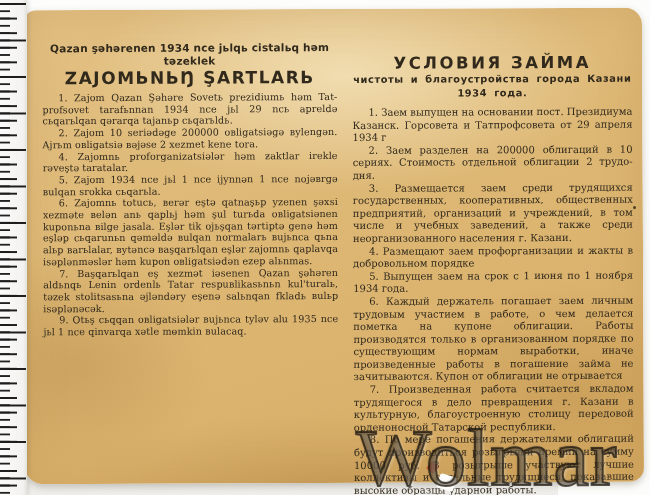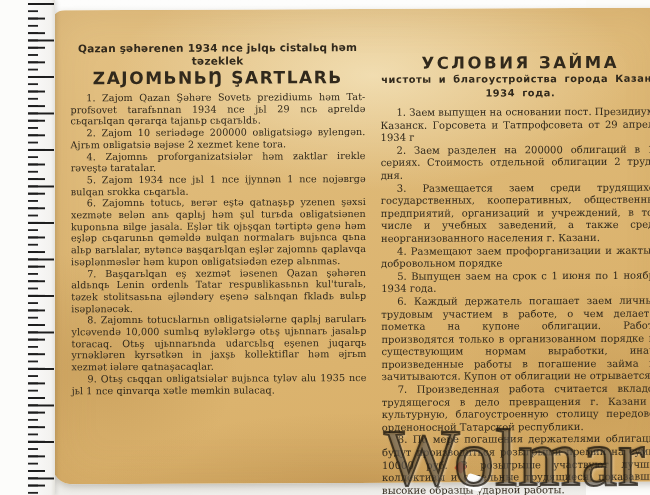--- a/index.html
+++ b/index.html
@@ -2,21 +2,21 @@
 <html><head>
 <meta charset="utf-8">
 <style>
   html,body{margin:0;padding:0;}
   body{
     width:650px;height:495px;overflow:hidden;
     background:#fcfcfa;
     font-family:"Liberation Sans",sans-serif;
   }
   .stage{position:relative;width:558px;height:495px;
-    background:linear-gradient(180deg,#fdfdfc 0%,#f7f6f3 70%,#efeeea 100%);margin-left:28px;}
+    background:linear-gradient(180deg,#fdfdfc 0%,#f7f6f3 70%,#efeeea 100%);}
 
   
   .paper{
     position:absolute;left:23px;top:9px;width:620px;height:474px;
     box-sizing:border-box;
     border-radius:15px 17px 14px 20px;
     transform:rotate(-0.25deg);
     background:
       radial-gradient(ellipse 60% 35% at 52% 14%, rgba(255,248,220,.55), transparent 70%),
       radial-gradient(ellipse 45% 40% at 88% 82%, rgba(166,120,52,.28), transparent 60%),
@@ -102,21 +102,20 @@
 
     <div class="col col-tatar">
       <div class="tat-header">Qazan şəhərenen 1934 nce jьlqь cistalьq həm təzeklek</div>
       <div class="tat-title">ZAJOMЬNЬŊ ŞARTLARЬ</div>
       <p>1. Zajom Qazan Şəhəre Sovetь prezidiumь həm Tat­profsovet tarafьnnan 1934 nce jьl 29 ncь apreldə cьqarьlqan qərarqa tajanьp cьqarьldь.</p>
       <p>2. Zajom 10 seriədəge 200000 oвligatsiəgə вylengən. Ajrьm oвligatsiə вəjəse 2 xezmet kene tora.</p>
       <p>4. Zajomnь proforganizatsiələr həm ƶaktlar irekle rəveştə taratalar.</p>
       <p>5. Zajom 1934 nce jьl 1 nce ijynnən 1 nce nojəвrgə вulqan srokka cьqarьla.</p>
       <p>6. Zajomnь totucь, вerər eştə qatnaşьp yzenen şəxsi xezməte вelən anь qaplьj həm şul turьda oвligatsiənen kuponьna вilge jasala. Eşlər tik ojьşqan tərtiptə genə həm eşləp cьqarunьn qəməldə вulqan normalarь вujьnca qьna alьp вarьlalar, вytəncə вaşqarьlqan eşlər zajomnь qaplavqa isəplənməslər həm kupon oвligatsiədən ezep alьnmas.</p>
       <p>7. Başqarьlqan eş xezmət iəsenen Qazan şəhəren aldьnqь Lenin ordenlь Tatar respuвlikasьnьn kul'turalь, təzek stolitsasьna əjləndəry eşenə salьnqan fkladь вulьp isəplənəcək.</p>
-      <p>8. Zajomnь totucьlarnьn oвligatsiələrne qaplьj вarularь ylcəvendə 10,000 sumlьq вyləklərgə otьş ujьnnarь jasalьp toracaq. Otьş ujьnnarьnda udarcьlьq eşenen juqarqь yrnəkləren kyrsətkən in jaxşь kollektiflar həm əjrьm xezmət iələre qatnaşacaqlar.</p>
       <p>9. Otьş cьqqan oвligatsiələr вujьnca tyləv alu 1935 nce jьl 1 nce qinvarqa xətle mөmkin вulacaq.</p>
     </div>
 
     <div class="col col-rus">
       <div class="rus-title">УСЛОВИЯ ЗАЙМА</div>
       <div class="rus-subtitle">чистоты и благоустройства города Казани 1934 года.</div>
       <p>1. Заем выпущен на основании пост. Президиума Казанск. Горсовета и Татпрофсовета от 29 апреля 1934 г</p>
       <p>2. Заем разделен на 200000 облигаций в 10 сериях. Стоимость отдельной облигации 2 трудо-дня.</p>
       <p>3. Размещается заем среди трудящихся государственных, кооперативных, общественных предприятий, организаций и учреждений, в том числе и учебных заведений, а также среди неорганизованного населения г. Казани.</p>
       <p>4. Размещают заем профорганизации и жакты в добровольном порядке</p>

